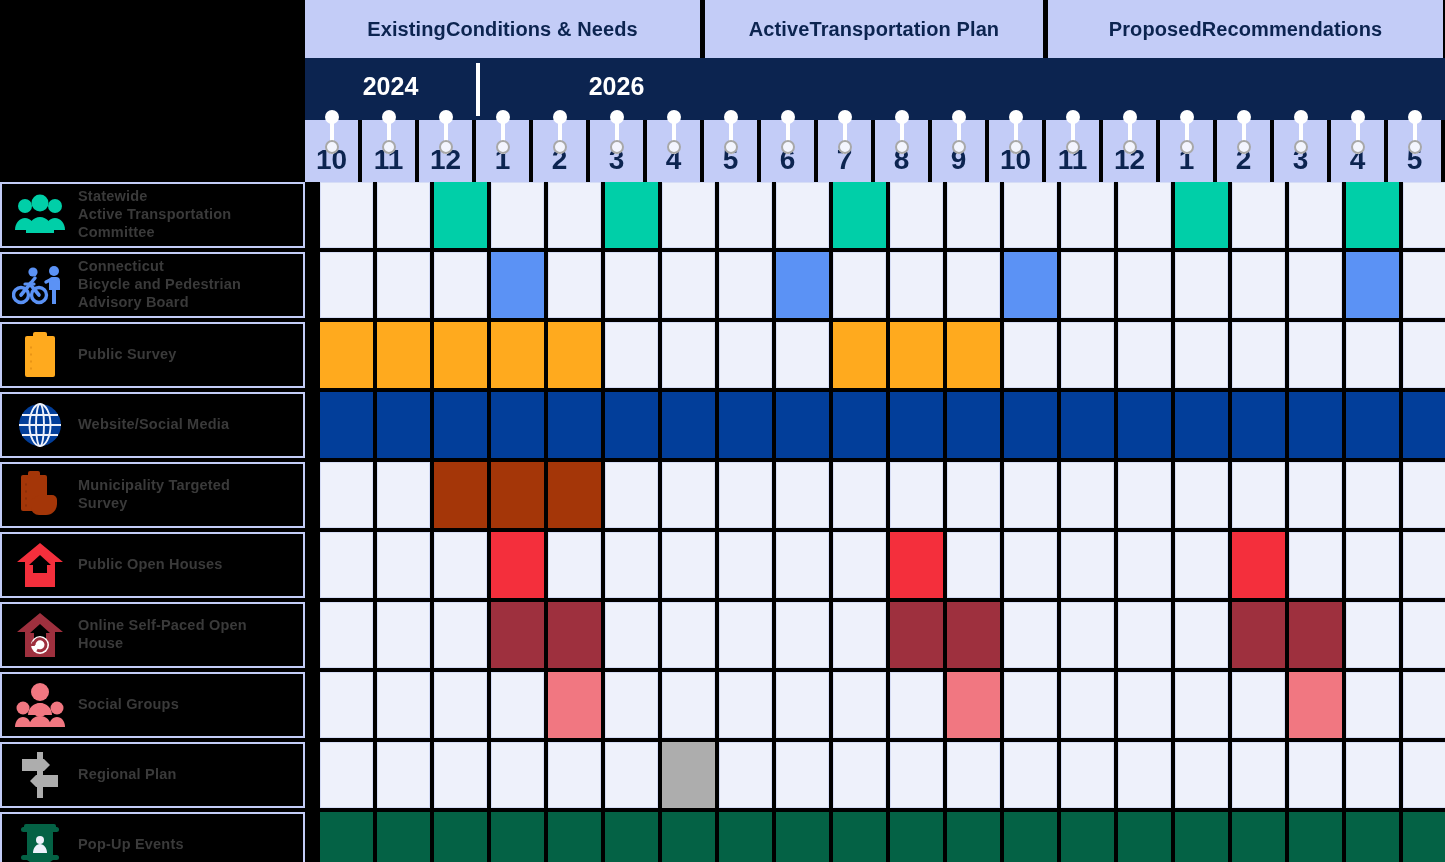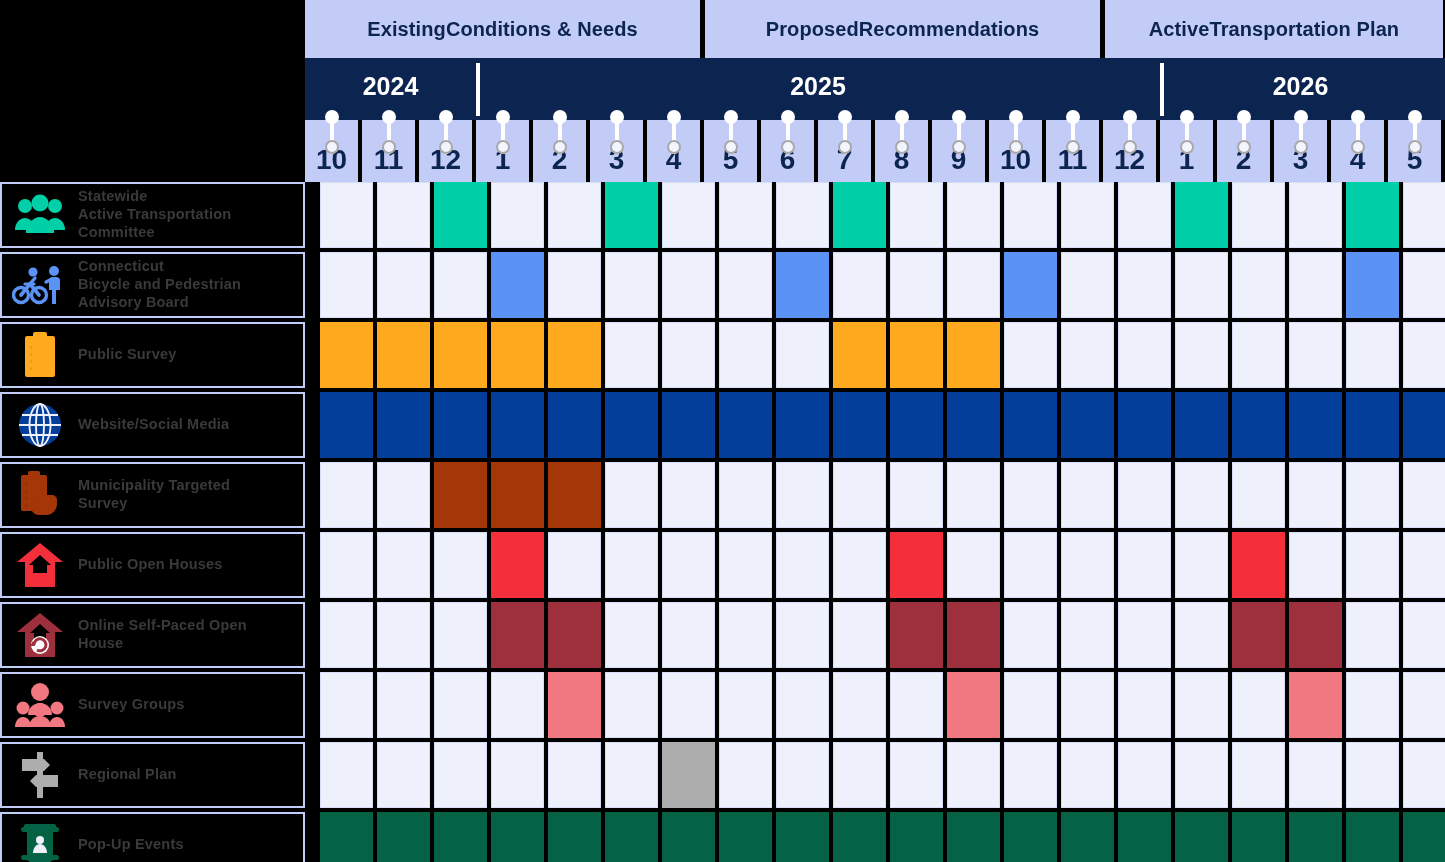--- a/index.html
+++ b/index.html
@@ -96,36 +96,35 @@
 
 <div id="chart">
 
   <div class="phase-row">
     <div class="phase-spacer"></div>
     <div class="phases" id="phases">
         <div class="phase" style="width: 395px; flex: 0 0 395px;">
           <span class="ln">Existing</span>
           <span class="ln">Conditions &amp; Needs</span>
         </div>
+        <div class="phase" style="width: 338px; flex: 0 0 338px;">
+          <span class="ln">Active</span>
+          <span class="ln">Transportation Plan</span>
+        </div>
         <div class="phase" style="width: 395px; flex: 0 0 395px;">
           <span class="ln">Proposed</span>
           <span class="ln">Recommendations</span>
-        </div>
-        <div class="phase" style="width: 338px; flex: 0 0 338px;">
-          <span class="ln">Active</span>
-          <span class="ln">Transportation Plan</span>
         </div>
       </div>
   </div>
 
   <div class="year-row">
     <div class="year-spacer"></div>
     <div class="years" id="years">
         <div class="year" style="flex: 0 0 171px;">2024</div>
-        <div class="year" style="flex: 0 0 684px;">2025</div>
         <div class="year" style="flex: 0 0 281px;">2026</div>
       </div>
   </div>
 
   <div class="pins" id="pins">
       <div class="pin" style="left: 26.5px;">
         <div class="stem"></div>
         <div class="dot-top"></div>
         <div class="dot-bot"></div>
       </div>
@@ -546,21 +545,21 @@
               <path d="M14 33c0-7 5.4-12 12-12s12 5 12 12z" fill="#F17781"></path>
       <circle cx="9" cy="26" r="6.5" fill="#F17781"></circle>
               <path d="M1 45c0-6 3.6-10 8-10s8 4 8 10z" fill="#F17781"></path>
       <circle cx="43" cy="26" r="6.5" fill="#F17781"></circle>
               <path d="M35 45c0-6 3.6-10 8-10s8 4 8 10z" fill="#F17781"></path>
       <circle cx="26" cy="28" r="7" fill="#F17781"></circle>
               <path d="M15 45c0-6.5 4.9-11 11-11s11 4.5 11 11z" fill="#F17781"></path>
             </svg>
           </div>
           <div class="rtext">
-            <div>Survey Groups</div>
+            <div>Social Groups</div>
           </div>
         </div>
         <div class="cells">
           <div class="cell" style="flex: 0 0 53px;"></div>
           <div class="cell" style="flex: 0 0 53px;"></div>
           <div class="cell" style="flex: 0 0 53px;"></div>
           <div class="cell" style="flex: 0 0 53px;"></div>
           <div class="cell on" style="flex: 0 0 53px; background: rgb(241, 119, 129);"></div>
           <div class="cell" style="flex: 0 0 53px;"></div>
           <div class="cell" style="flex: 0 0 53px;"></div>

